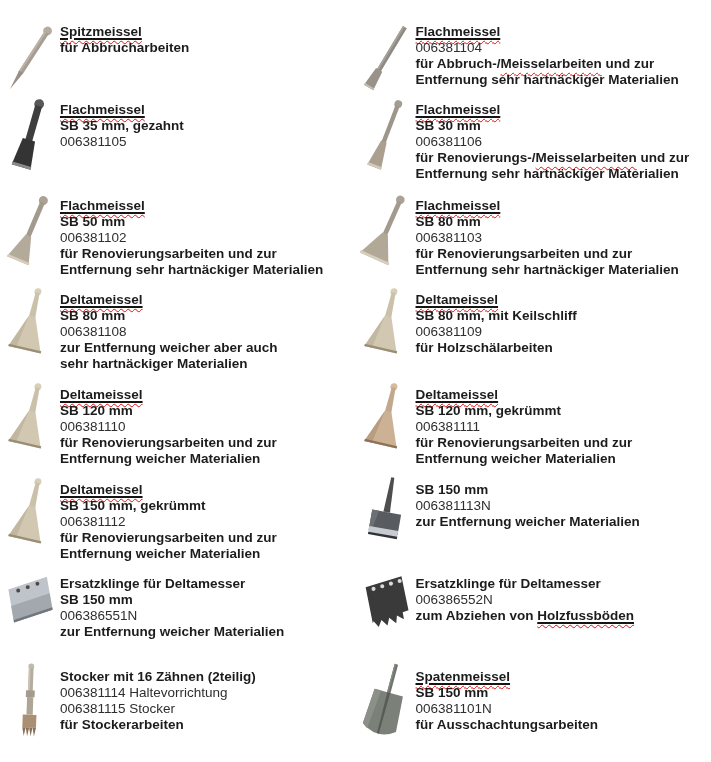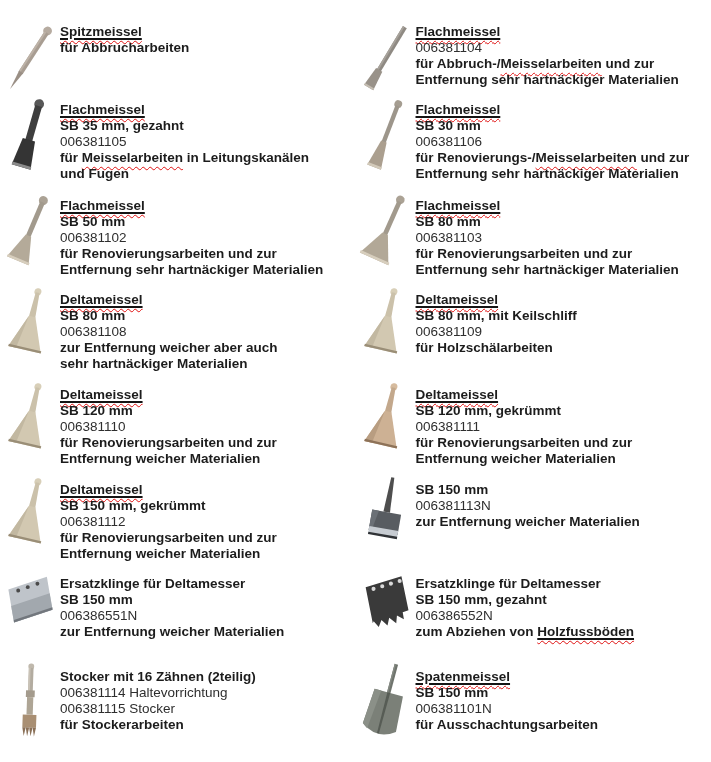--- a/index.html
+++ b/index.html
@@ -189,22 +189,20 @@
   <div class="cell">
     <div class="img">
       <svg class="ph" viewBox="0 0 56 88">
           <use href="#sym-darkchisel"></use>
         </svg>
     </div>
     <div class="txt">
       <div><span class="sqw"><span class="solid">Flachmeissel</span></span></div>
       <div>SB 35 mm, gezahnt</div>
       <div class="code">006381105</div>
-      <div class="desc"><span>für </span><span class="sqw">Meisselarbeiten</span><span> in Leitungskanälen
-und Fugen</span></div>
     </div>
   </div>
 
   <div class="cell">
     <div class="img">
       <svg class="ph" viewBox="0 0 56 88">
           <use href="#sym-flare40"></use>
         </svg>
     </div>
     <div class="txt">
@@ -348,21 +346,20 @@
   </div>
 
   <div class="cell">
     <div class="img">
       <svg class="ph" viewBox="0 0 56 88">
           <use href="#sym-toothblade"></use>
         </svg>
     </div>
     <div class="txt">
       <div>Ersatzklinge für Deltamesser</div>
-      <div>SB 150 mm, gezahnt</div>
       <div class="code">006386552N</div>
       <div class="desc"><span>zum Abziehen von </span><span class="sqw"><span class="solid">Holzfussböden</span></span></div>
     </div>
   </div>
 
   <div class="cell">
     <div class="img">
       <svg class="ph" viewBox="0 0 56 88">
           <use href="#sym-stocker"></use>
         </svg>

